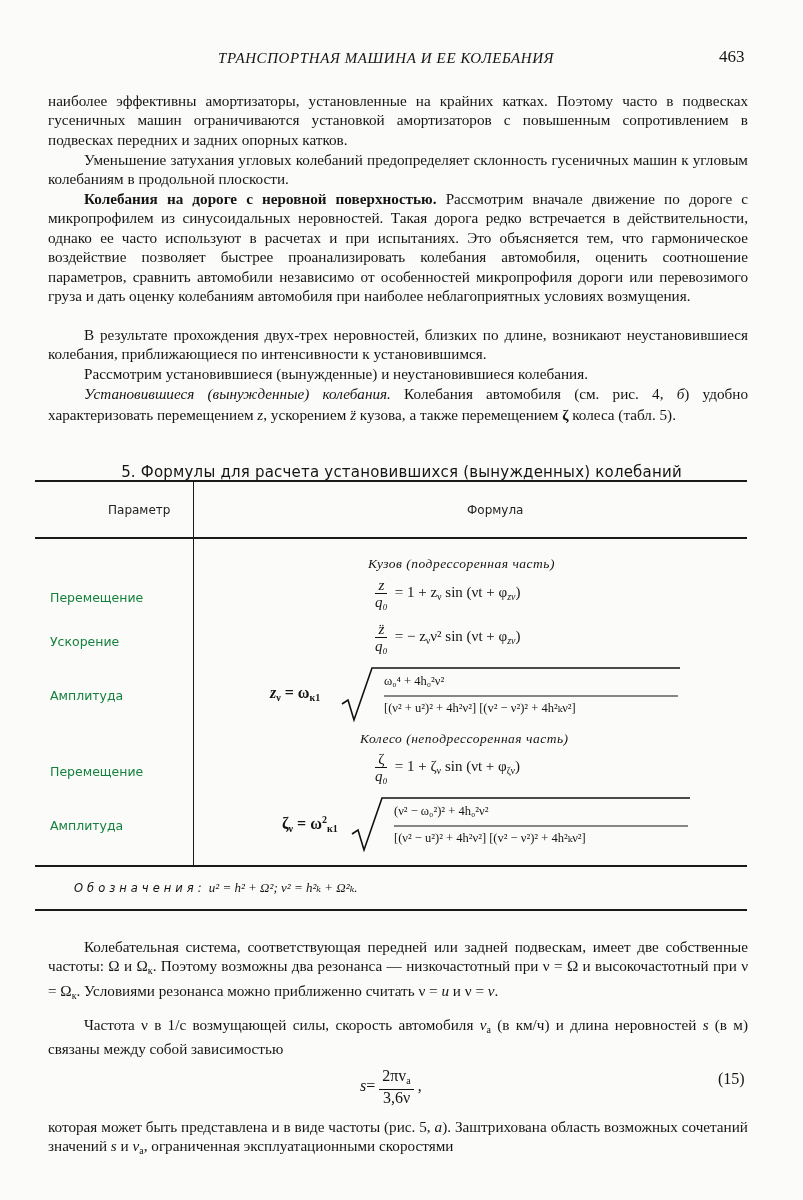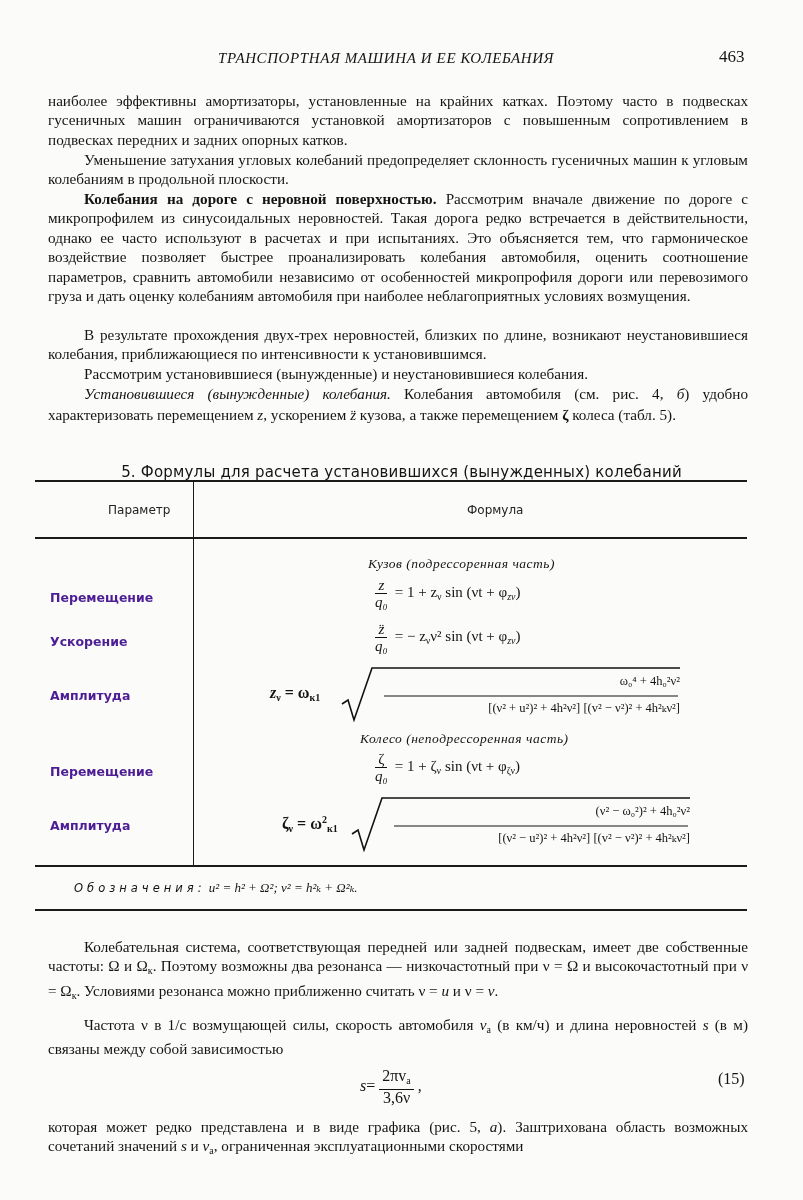--- a/index.html
+++ b/index.html
@@ -31,33 +31,33 @@
   .table-caption {
     position: absolute; top: 455px; left: 0; width: 803px; text-align: center;
     font-size: 15px; font-weight: normal; font-family: "DejaVu Sans", sans-serif; letter-spacing: 0.2px; margin-top: 8px;
   }
   .hline { position: absolute; left: 35px; width: 712px; height: 0; border-top: 2px solid #1a1a1a; }
   .vline { position: absolute; left: 193px; width: 0; border-left: 1.5px solid #1a1a1a; }
   .th {
     position: absolute; font-family: "DejaVu Sans", sans-serif; font-size: 12px; color: #222; margin-left: 24px;
   }
   .row-label {
-    position: absolute; left: 50px; font-family: "DejaVu Sans", sans-serif; font-size: 12.5px; font-weight: bold; color: #4c1d95;
+    position: absolute; left: 50px; font-family: "DejaVu Sans", sans-serif; font-size: 12.5px; font-weight: normal; color: #15803d;
   }
   .section-title {
     position: absolute; font-style: italic; font-size: 13.5px; letter-spacing: 0.5px;
   }
   .formula { position: absolute; font-size: 15px; white-space: nowrap; }
   .frac { display: inline-flex; flex-direction: column; align-items: center; vertical-align: middle; margin: 0 4px; }
   .frac .num { padding: 0 3px; border-bottom: 1px solid #111; line-height: 16px; }
   .frac .den { padding: 0 3px; line-height: 16px; }
   .ital-var { font-style: italic; }
   .lhs { position: absolute; font-size: 16px; font-weight: bold; white-space: nowrap; }
   .sqrt-svg { position: absolute; }
-  .sqrt-num, .sqrt-den { position: absolute; font-size: 12.5px; text-align: right; white-space: nowrap; }
+  .sqrt-num, .sqrt-den { position: absolute; font-size: 12.5px; text-align: left; white-space: nowrap; }
 
   .legend {
     position: absolute; left: 74px; top: 880px; font-size: 13px; white-space: nowrap;
   }
   .legend .spaced { font-family: "DejaVu Sans", sans-serif; font-style: italic; letter-spacing: 4px; font-size: 11.5px; }
 
   .eq15 { position: absolute; top: 1068px; left: 360px; font-size: 16px; white-space: nowrap; }
   .eqnum { position: absolute; top: 1070px; left: 718px; font-size: 16px; text-align: right; }
 </style>
 </head>
@@ -150,15 +150,15 @@
   <p class="para indent" style="top:1015px;"><span>Частота ν в 1/с возмущающей силы, скорость автомобиля </span><span class="ital">v</span><span class="sub">a</span><span> (в км/ч) и длина неровностей </span><span class="ital">s</span><span> (в м) связаны между собой зависимостью</span></p>
 
   <div class="eq15">
     <span class="ital-var">s</span><span>=</span><span class="frac">
         <span class="num"><span>2πv</span><span class="sub">a</span></span>
         <span class="den">3,6ν</span>
       </span><span>,</span>
   </div>
   <div class="eqnum">(15)</div>
 
-  <p class="para" style="top:1117px;"><span>которая может редко представлена и в виде графика (рис. 5, </span><span class="ital">а</span><span>). Заштрихована область возможных сочетаний значений </span><span class="ital">s</span><span> и </span><span class="ital">v</span><span class="sub">a</span><span>, ограниченная эксплуатационными скоростями</span></p>
+  <p class="para" style="top:1117px;"><span>которая может быть представлена и в виде частоты (рис. 5, </span><span class="ital">а</span><span>). Заштрихована область возможных сочетаний значений </span><span class="ital">s</span><span> и </span><span class="ital">v</span><span class="sub">a</span><span>, ограниченная эксплуатационными скоростями</span></p>
 
 </div>
 
 </body></html>

